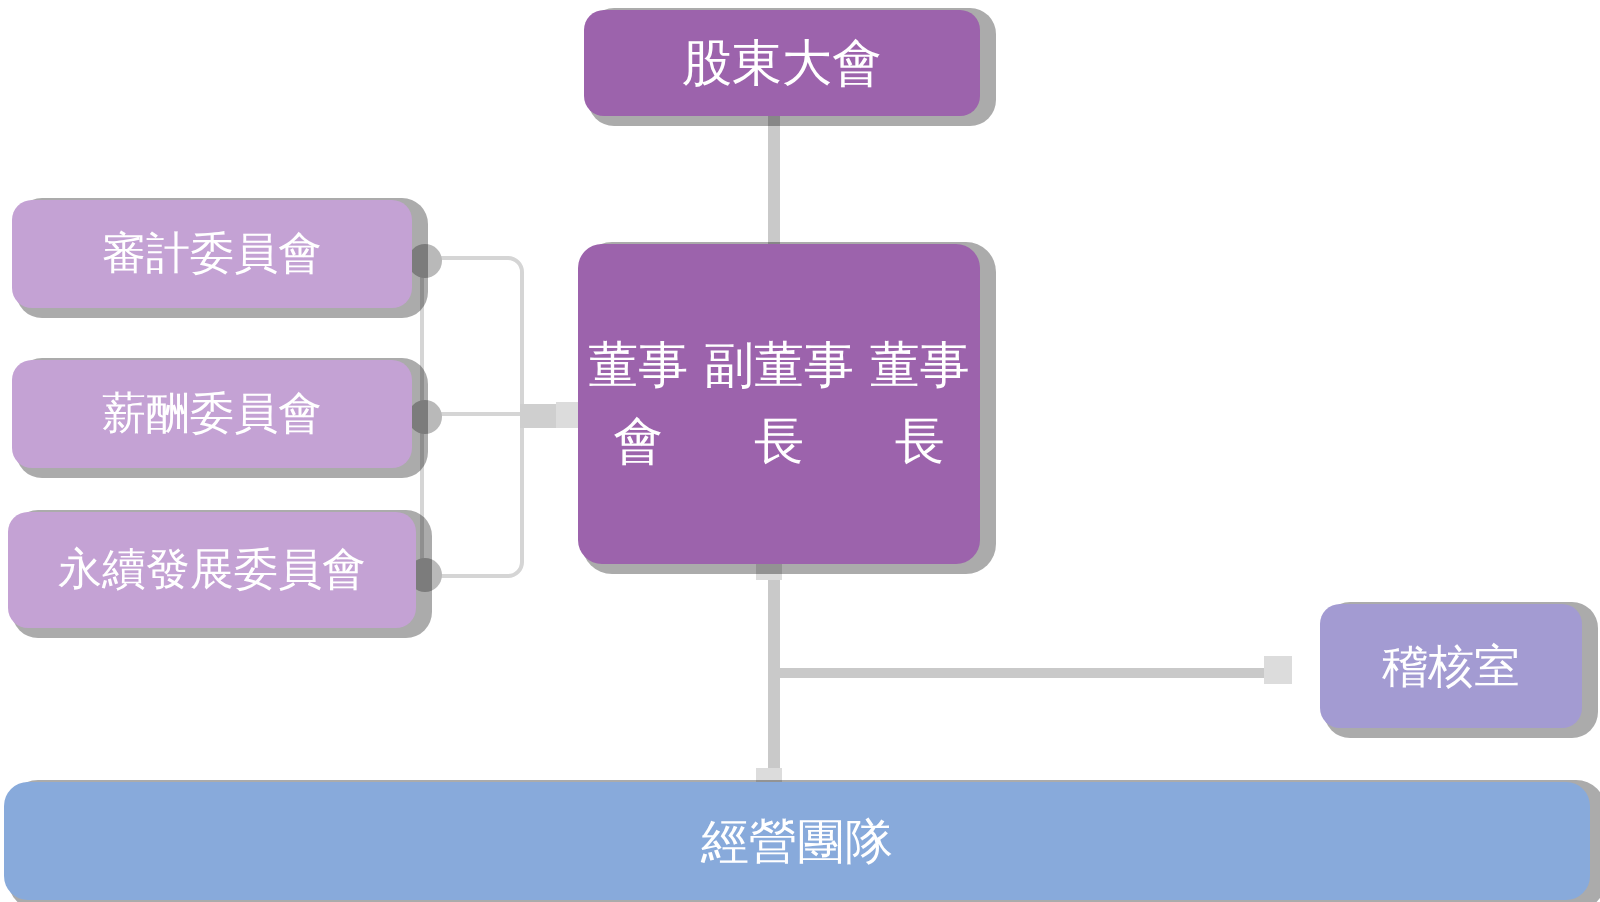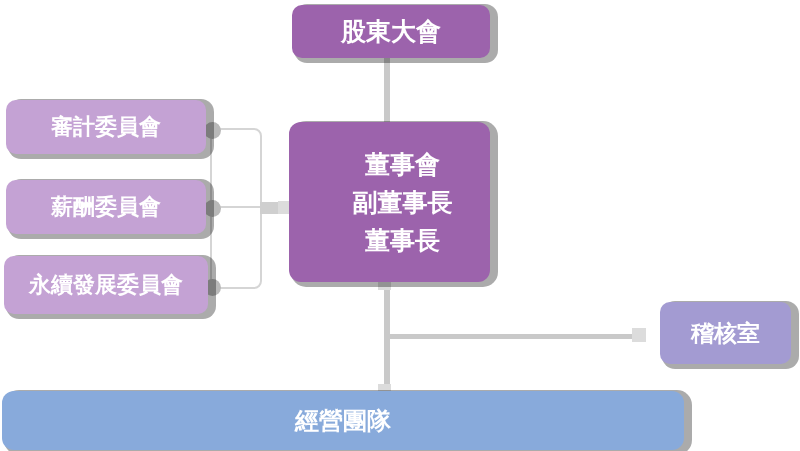--- a/index.html
+++ b/index.html
@@ -21,30 +21,30 @@
   .bracket{
     position:absolute;background:#ffffff;
     border:2px solid var(--bracket);border-radius:8px;
     box-sizing:border-box;
   }
   .bracket-mid{position:absolute;height:2px;background:var(--bracket);}
 
   
   .node{
     position:absolute;display:flex;align-items:center;justify-content:center;
-    color:#ffffff;font-weight:700;text-align:center;
+    color:#ffffff;font-weight:400;text-align:center;
     border-radius:10px;
     box-shadow:5px 2px 0 3px var(--shadow);
     box-sizing:border-box;
   }
   .node.dark{background:var(--purple-dark);}
   .node.light{background:var(--purple-light);}
   .node.lavender{background:var(--lavender);}
   .node.blue{background:var(--blue);border-radius:12px;}
-  .node.big{border-radius:12px;flex-direction:column;padding-left:26px;}
+  .node.big{border-radius:12px;flex-direction:row;}
   .node.big .bline{line-height:38px;font-size:25px;}
   .fs25{font-size:25px;}
   .fs22{font-size:22px;border-radius:10px;}
   .fs23{font-size:23px;}
   .fs24{font-size:24px;}
 </style>
 </head>
 <body>
 
 <div class="stage">
@@ -85,17 +85,17 @@
   </div>
 
   <div class="node light fs22" style="left:4px;top:256px;width:204px;height:58px">
     <span>永續發展委員會</span>
   </div>
 
   <div class="node lavender fs23" style="left:660px;top:302px;width:131px;height:62px">
     <span>稽核室</span>
   </div>
 
-  <div class="node blue fs24" style="left:2px;top:391px;width:682px;height:59px">
+  <div class="node blue fs24" style="left:2px;top:391px;width:793px;height:59px">
     <span>經營團隊</span>
   </div>
 
 </div>
 
 </body></html>

